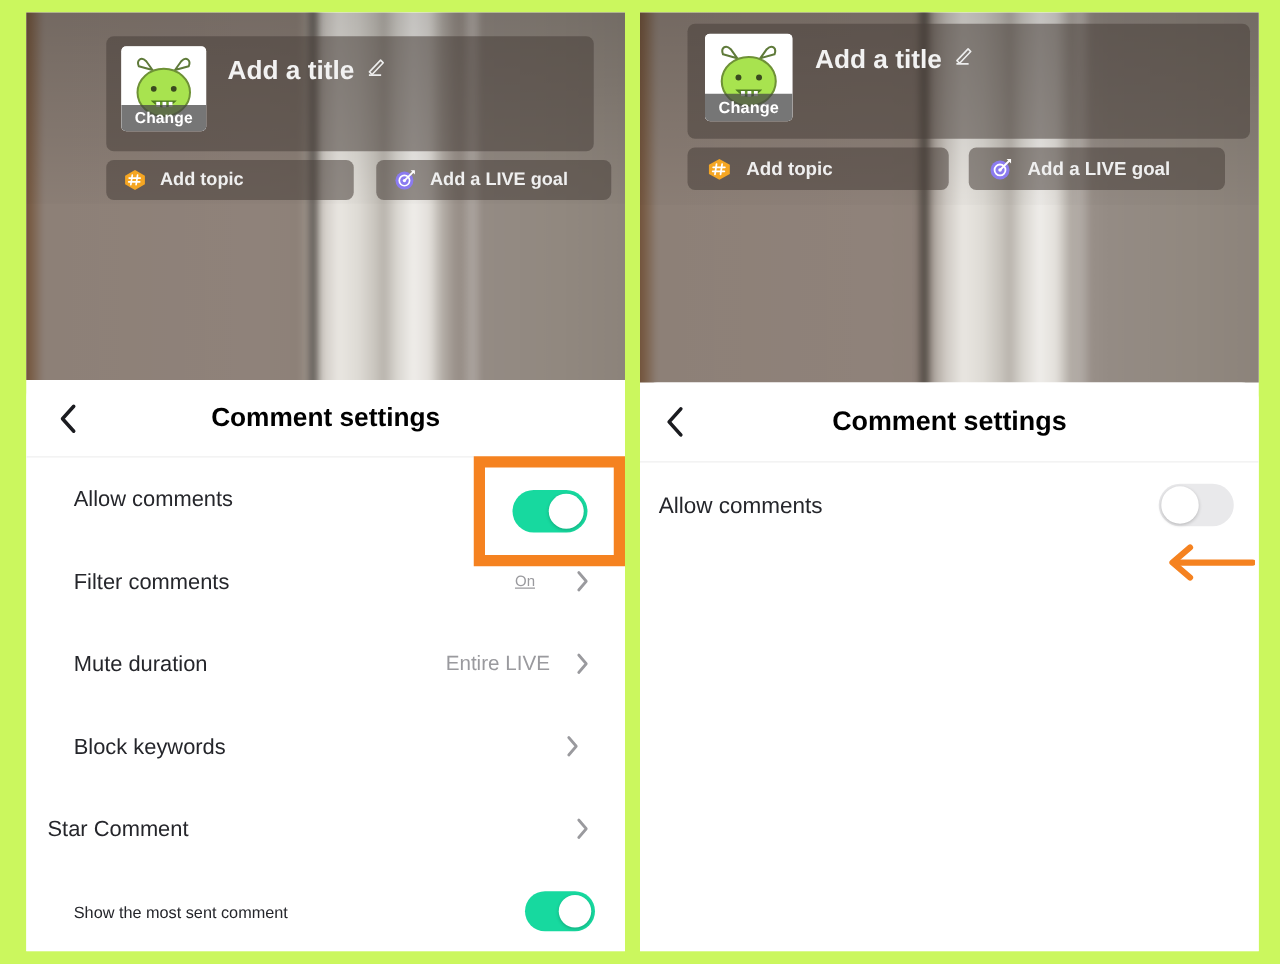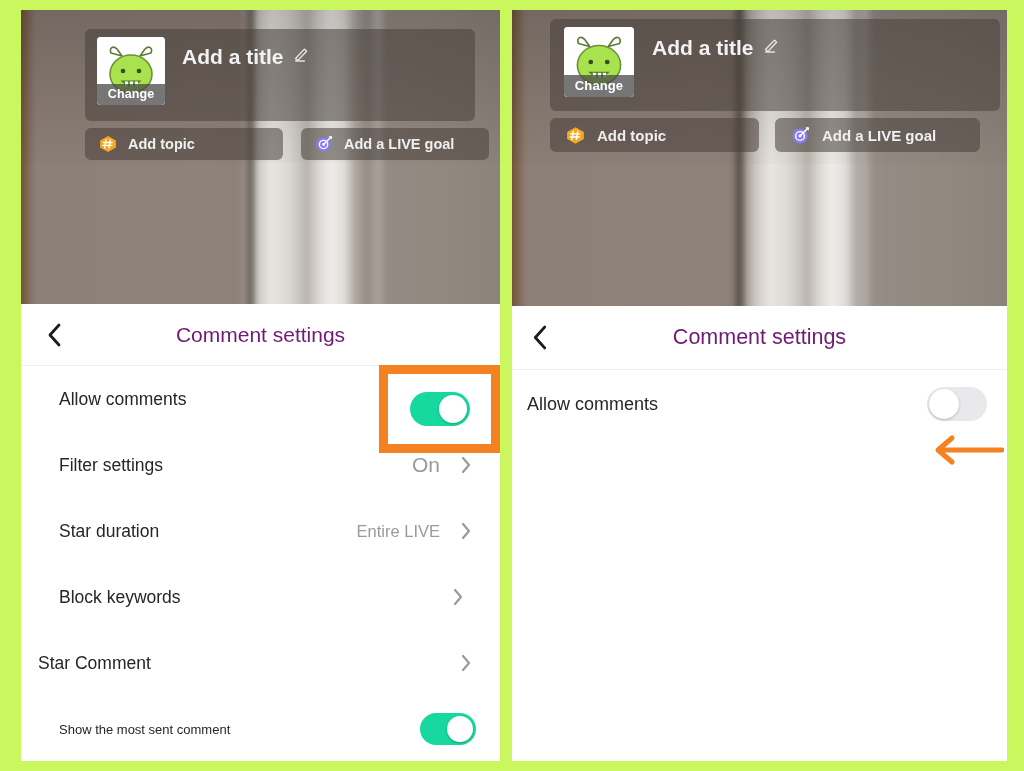--- a/index.html
+++ b/index.html
@@ -115,21 +115,21 @@
     border-top-left-radius: 14px;
     border-top-right-radius: 14px;
   }
   .sheet-header {
     position: relative;
     display: flex;
     align-items: center;
     justify-content: center;
     border-bottom: 1px solid #f0f0f0;
   }
-  .sheet-title { color: #701a75; font-weight: 400; }
+  .sheet-title { color: #000000; font-weight: 700; }
   .back-chevron {
     position: absolute;
     display: inline-flex; align-items: center; justify-content: center;
     cursor: pointer;
   }
 
   .rows { display: block; }
   .row {
     display: flex;
     align-items: center;
@@ -240,33 +240,33 @@
       </div>
 
       <div class="rows">
 
         <div class="row" style="height:66px;padding:0 28px 0 38px;">
           <span class="row-label" style="font-size:17.5px;">Allow comments</span>
           <span class="row-right"></span>
         </div>
 
         <div class="row" style="height:66px;padding:0 28px 0 38px;">
-          <span class="row-label" style="font-size:17.5px;">Filter settings</span>
-          <span class="row-right">
-            <span class="row-value" style="font-size:21px;margin-right:20px;">On</span>
+          <span class="row-label" style="font-size:17.5px;">Filter comments</span>
+          <span class="row-right">
+            <span class="row-value" style="font-size:12px;margin-right:32px;text-decoration:underline;">On</span>
             <span class="chev-right">
               <svg width="12" height="20" viewBox="0 0 12 20">
                   <polyline points="3,3 9,10 3,17" fill="none" stroke="#9a9a9e" stroke-width="2.2" stroke-linecap="round" stroke-linejoin="round"></polyline>
                 </svg>
             </span>
           </span>
         </div>
 
         <div class="row" style="height:66px;padding:0 28px 0 38px;">
-          <span class="row-label" style="font-size:17.5px;">Star duration</span>
+          <span class="row-label" style="font-size:17.5px;">Mute duration</span>
           <span class="row-right">
             <span class="row-value" style="font-size:16.5px;margin-right:20px;">Entire LIVE</span>
             <span class="chev-right">
               <svg width="12" height="20" viewBox="0 0 12 20">
                   <polyline points="3,3 9,10 3,17" fill="none" stroke="#9a9a9e" stroke-width="2.2" stroke-linecap="round" stroke-linejoin="round"></polyline>
                 </svg>
             </span>
           </span>
         </div>
 

